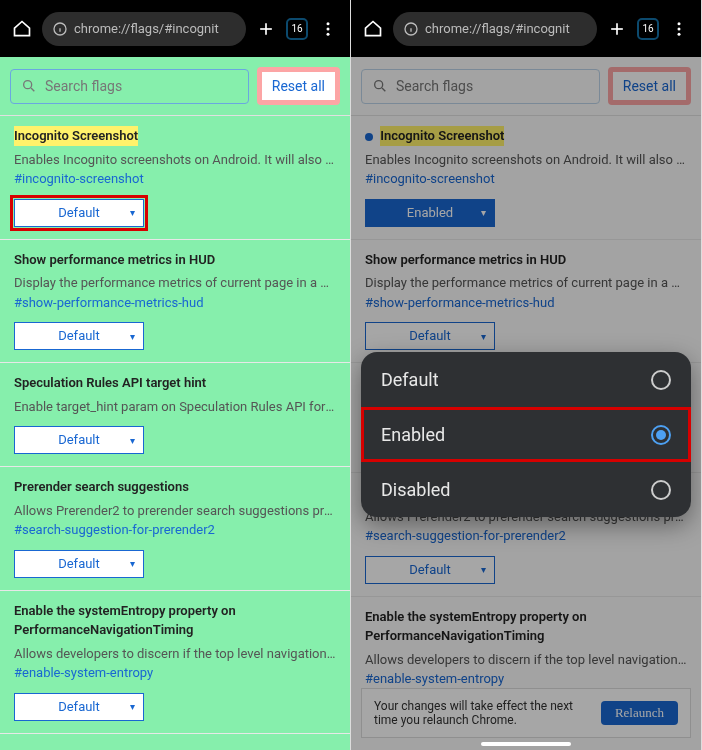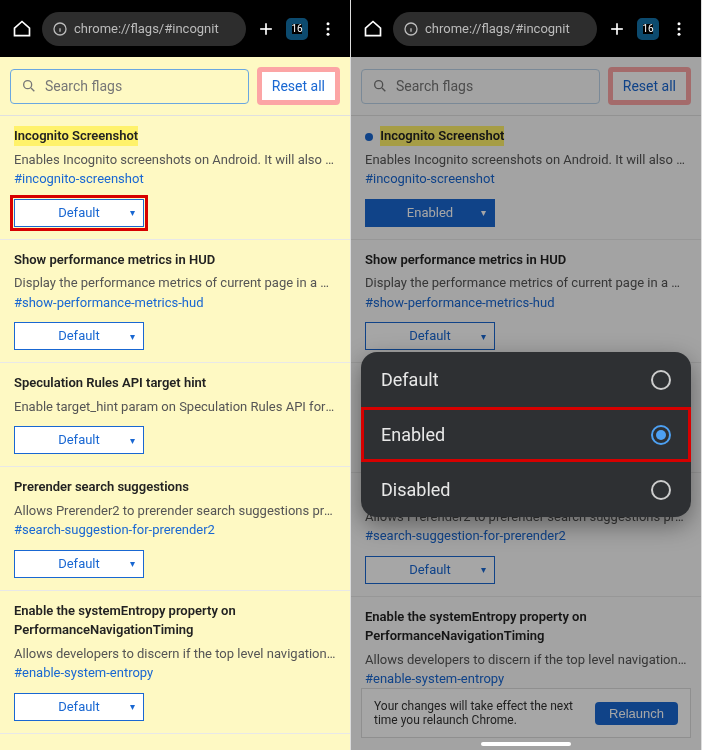--- a/index.html
+++ b/index.html
@@ -8,21 +8,21 @@
     height: 750px;
     display: flex;
     font-family: Roboto, Arial, sans-serif;
     background: #fff;
     overflow: hidden;
   }
   .pane {
     width: 351px;
     height: 750px;
     position: relative;
-    background: #fef9c3;
+    background: #86efac;
     border-right: 1px solid #ddd;
     overflow: hidden;
   }
   .pane.dimmed .content-area { background: #fafafa; }
   .topbar {
     height: 57px;
     background: #000;
     display: flex;
     align-items: center;
     padding: 0 10px;
@@ -45,21 +45,21 @@
     padding: 0 10px;
     gap: 6px;
     color: #bbb;
     font-size: 13px;
     overflow: hidden;
     white-space: nowrap;
   }
   .tabcount {
     width: 22px;
     height: 22px;
-    border: 6px solid #0c4a6e;
+    border: 2px solid #0c4a6e;
     border-radius: 5px;
     color: #fff;
     font-size: 10px;
     display: flex;
     align-items: center;
     justify-content: center;
   }
   .content-area {
     height: calc(100% - 57px);
     overflow: hidden;
@@ -209,20 +209,21 @@
     font-size: 12px;
     color: #333;
   }
   .relaunch-bar button {
     background: #1967d2;
     color: #fff;
     border: none;
     border-radius: 4px;
     padding: 4px 14px;
     font-size: 13px;
+    font-family: Liberation Serif, serif;
   }
   .navpill {
     position: absolute;
     bottom: 4px;
     left: 50%;
     transform: translateX(-50%);
     width: 90px;
     height: 4px;
     background: #fff;
     border-radius: 2px;

